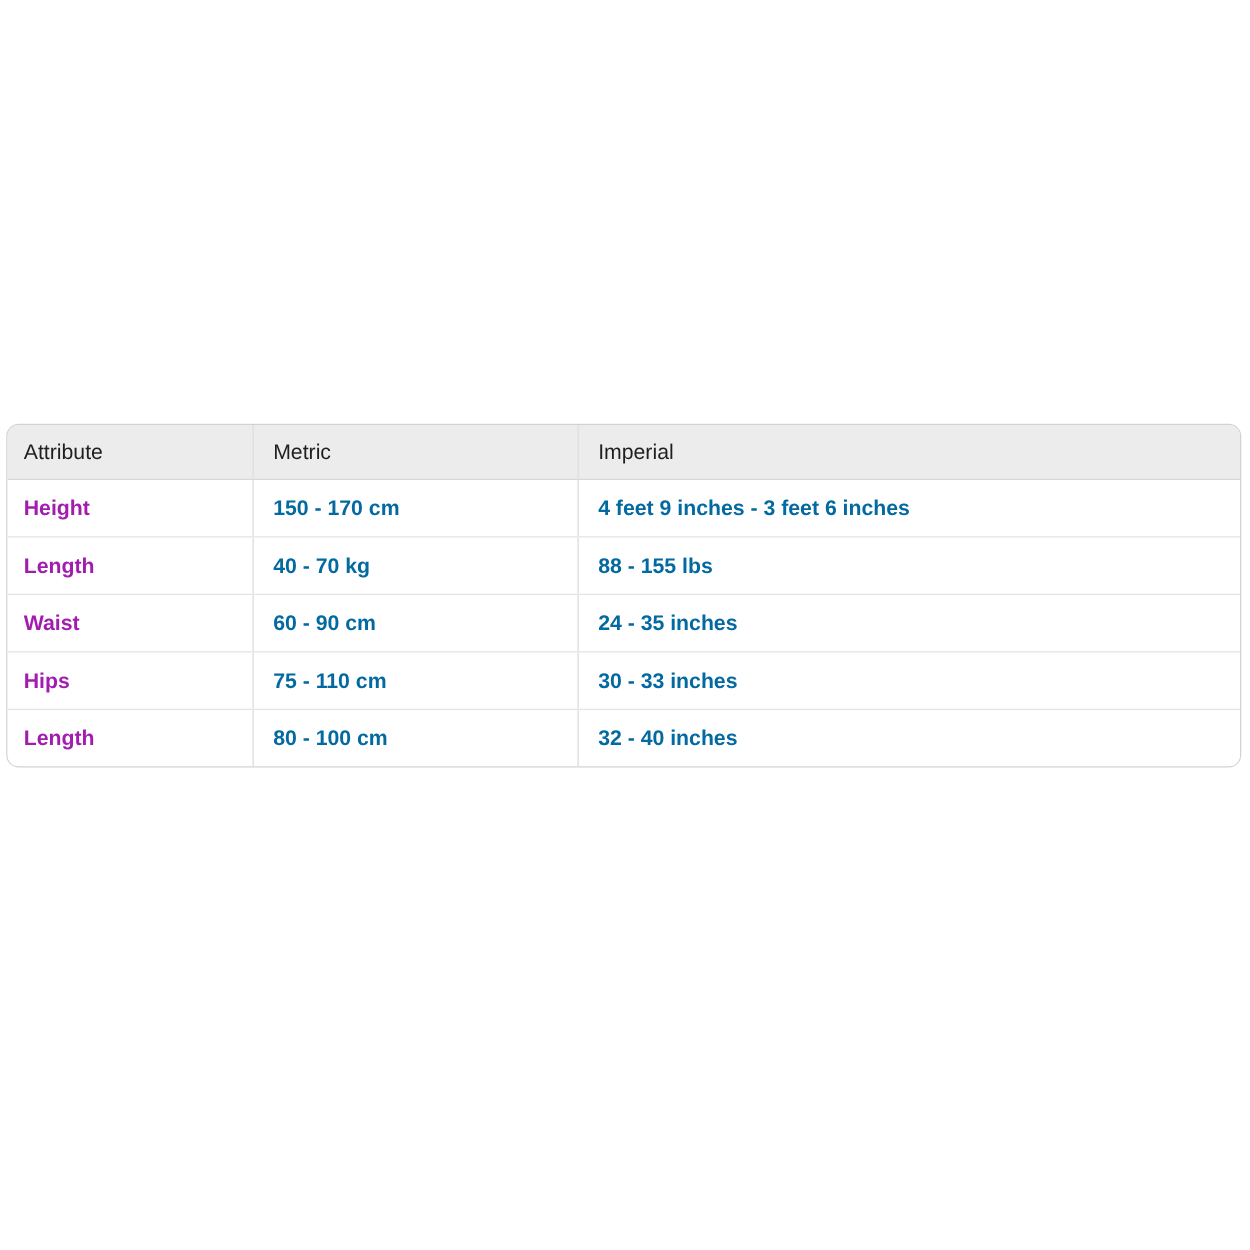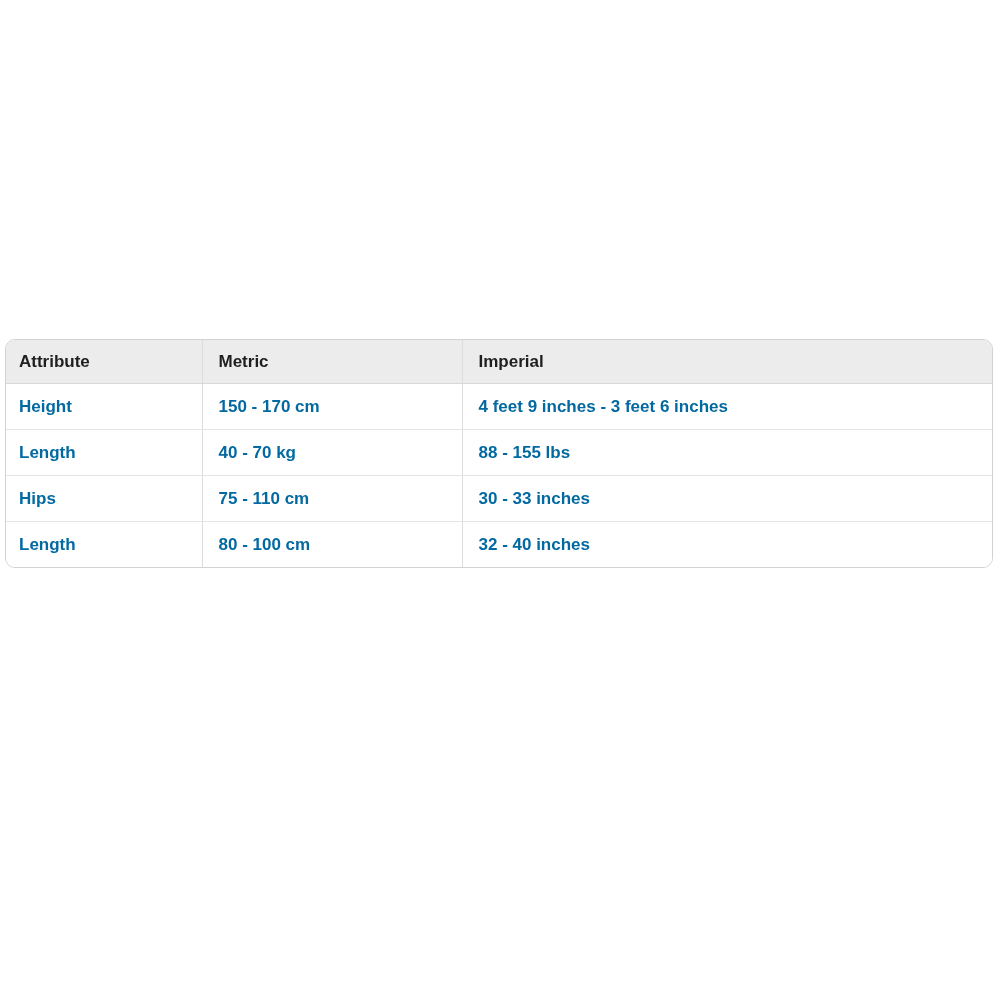--- a/index.html
+++ b/index.html
@@ -31,21 +31,21 @@
     border-collapse: collapse;
     table-layout: fixed;
     font-size: 17px;
     color: #1f1f1f;
   }
   table.size-chart col.c-attribute { width: 196px; }
   table.size-chart col.c-metric    { width: 260px; }
   table.size-chart thead th {
     background: #ececec;
     text-align: left;
-    font-weight: 700;
+    font-weight: 400;
     height: 43px;
     padding: 0 0 0 13px;
     border-bottom: 1px solid #d8d8d8;
     color: #1f1f1f;
   }
   table.size-chart thead th + th,
   table.size-chart tbody td + td {
     border-left: 1px solid #dcdcdc;
     padding-left: 16px;
   }
@@ -55,21 +55,21 @@
     border-bottom: 1px solid #e4e4e4;
     font-weight: 700;
     color: #0369a1;
     background: #ffffff;
   }
   table.size-chart tbody tr:last-child td {
     border-bottom: none;
   }
   table.size-chart tbody td.attr {
     font-weight: 700;
-    color: #0369a1;
+    color: #a21caf;
   }
 </style>
 </head>
 <body>
 
 <div class="canvas">
   <div class="table-card">
     <table class="size-chart">
       <colgroup>
         <col class="c-attribute">
@@ -88,20 +88,25 @@
           <td class="attr">Height</td>
           <td>150 - 170 cm</td>
           <td>4 feet 9 inches - 3 feet 6 inches</td>
         </tr>
         <tr>
           <td class="attr">Length</td>
           <td>40 - 70 kg</td>
           <td>88 - 155 lbs</td>
         </tr>
         <tr>
+          <td class="attr">Waist</td>
+          <td>60 - 90 cm</td>
+          <td>24 - 35 inches</td>
+        </tr>
+        <tr>
           <td class="attr">Hips</td>
           <td>75 - 110 cm</td>
           <td>30 - 33 inches</td>
         </tr>
         <tr>
           <td class="attr">Length</td>
           <td>80 - 100 cm</td>
           <td>32 - 40 inches</td>
         </tr>
       </tbody>

